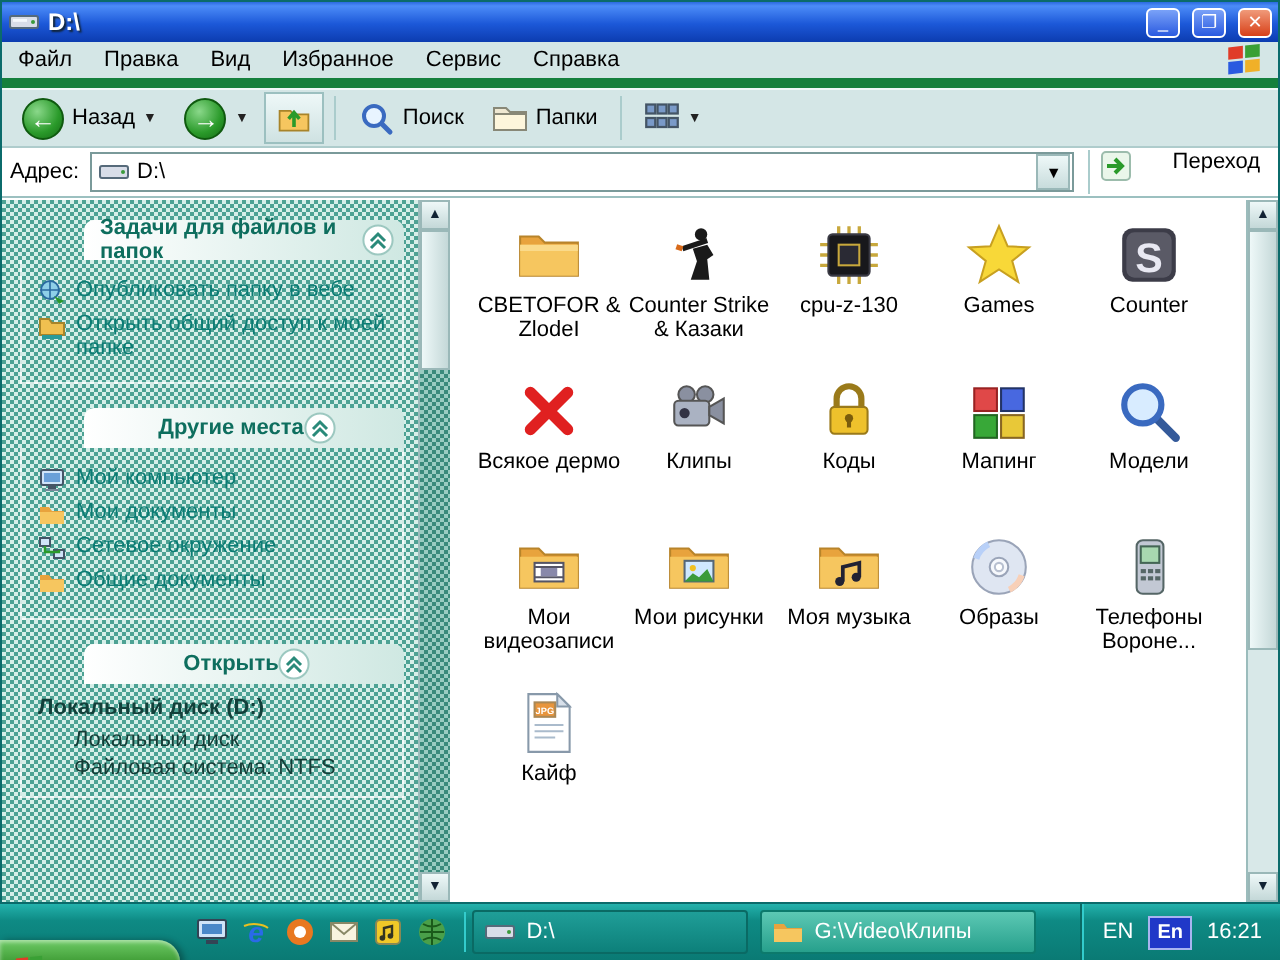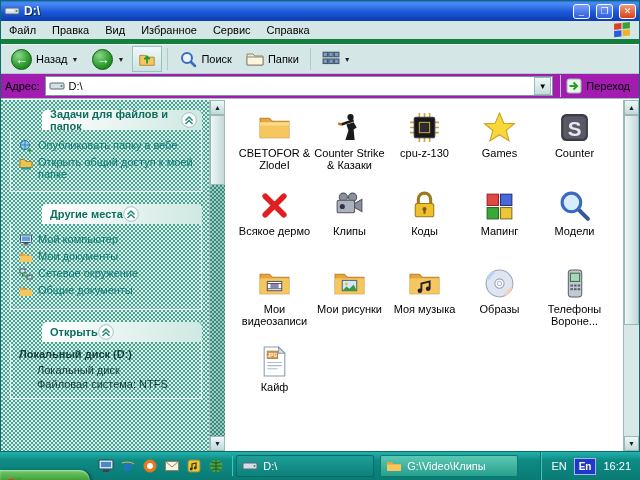--- a/index.html
+++ b/index.html
@@ -32,42 +32,42 @@
   .tb { display:flex; align-items:center; gap:4px; height:26px; padding:0 5px; border:1px solid transparent; color:#000; }
   .tb.boxed { border:1px solid #9cc0c0; background:linear-gradient(180deg,#eef8f8,#cfe2e2); }
   .nav-circle { width:21px; height:21px; border-radius:50%; color:#fff; font-weight:bold; font-size:13px;
                 display:inline-flex; align-items:center; justify-content:center;
                 background:radial-gradient(circle at 35% 30%,#8ad88a,#2a9a2a 60%,#156a15); border:1px solid #0f5a0f; }
   .dd { font-size:7px; color:#222; }
   .tsep { width:1px; height:22px; background:#aacccc; margin:0 3px; }
   .tico { width:18px; height:18px; display:inline-flex; }
 
   .addressbar { flex:0 0 25px; display:flex; align-items:center; gap:5px; padding:0 4px;
-                background:#a21caf; border-bottom:1px solid #9cc0c0; }
+                background:#ffffff; border-bottom:1px solid #9cc0c0; }
   .addr-input { flex:1; height:20px; background:#fff; border:1px solid #7a9a9a;
                 display:flex; align-items:center; gap:4px; padding:0 1px 0 3px; }
   .addr-dd { margin-left:auto; width:17px; height:18px; font-size:8px;
              background:linear-gradient(180deg,#eef8f8,#c8dcdc); border:1px solid #9ab8b8;
              display:inline-flex; align-items:center; justify-content:center; }
-  .go-btn { display:flex; align-items:center; gap:4px; height:22px; padding:0 5px; border-left:1px solid #aacccc; margin-left:2px; color:#000; }
+  .go-btn { display:flex; gap:20px; height:22px; padding:0 5px; border-left:1px solid #aacccc; margin-left:2px; color:#000; }
   .i16 { width:16px; height:16px; display:inline-flex; }
 
   
   .content { flex:1; display:flex; min-height:0; border-top:1px solid #fff; }
 
   .dither { background-color:#4da294;
             background-image:conic-gradient(#d6efe9 25%, transparent 0 50%, #d6efe9 0 75%, transparent 0);
             background-size:4px 4px; }
   .dither-dark { background-color:#3a8a7c;
             background-image:conic-gradient(#9accc2 25%, transparent 0 50%, #9accc2 0 75%, transparent 0);
             background-size:4px 4px; }
 
   .sidebar { width:208px; padding:10px 7px 6px 9px; overflow:hidden; }
   .panel { margin-bottom:12px; }
-  .panel-header { height:20px; display:flex; align-items:center; justify-content:flex-start;
+  .panel-header { height:20px; display:flex; align-items:center; justify-content:center;
                   padding:0 5px 0 8px; border-radius:5px 5px 0 0;
                   background:linear-gradient(90deg,#ffffff,#cfe8e2);margin-left:32px; }
   .panel-title { font-weight:bold; color:#0e6e5e; }
   .chev { width:16px; height:16px; display:inline-flex; }
   .panel-body { padding:6px 6px 8px 8px; border:1px solid rgba(255,255,255,.75); border-top:none; }
   .slink { display:flex; align-items:flex-start; gap:5px; margin:3px 0; color:#0b7c74; line-height:12px; }
   .slink .i14 { width:14px; height:14px; flex:0 0 14px; display:inline-flex; }
   .detail-name { font-weight:bold; color:#12403a; margin-bottom:4px; }
   .detail-line { color:#143c36; margin-top:2px;padding-left:18px; }
 

